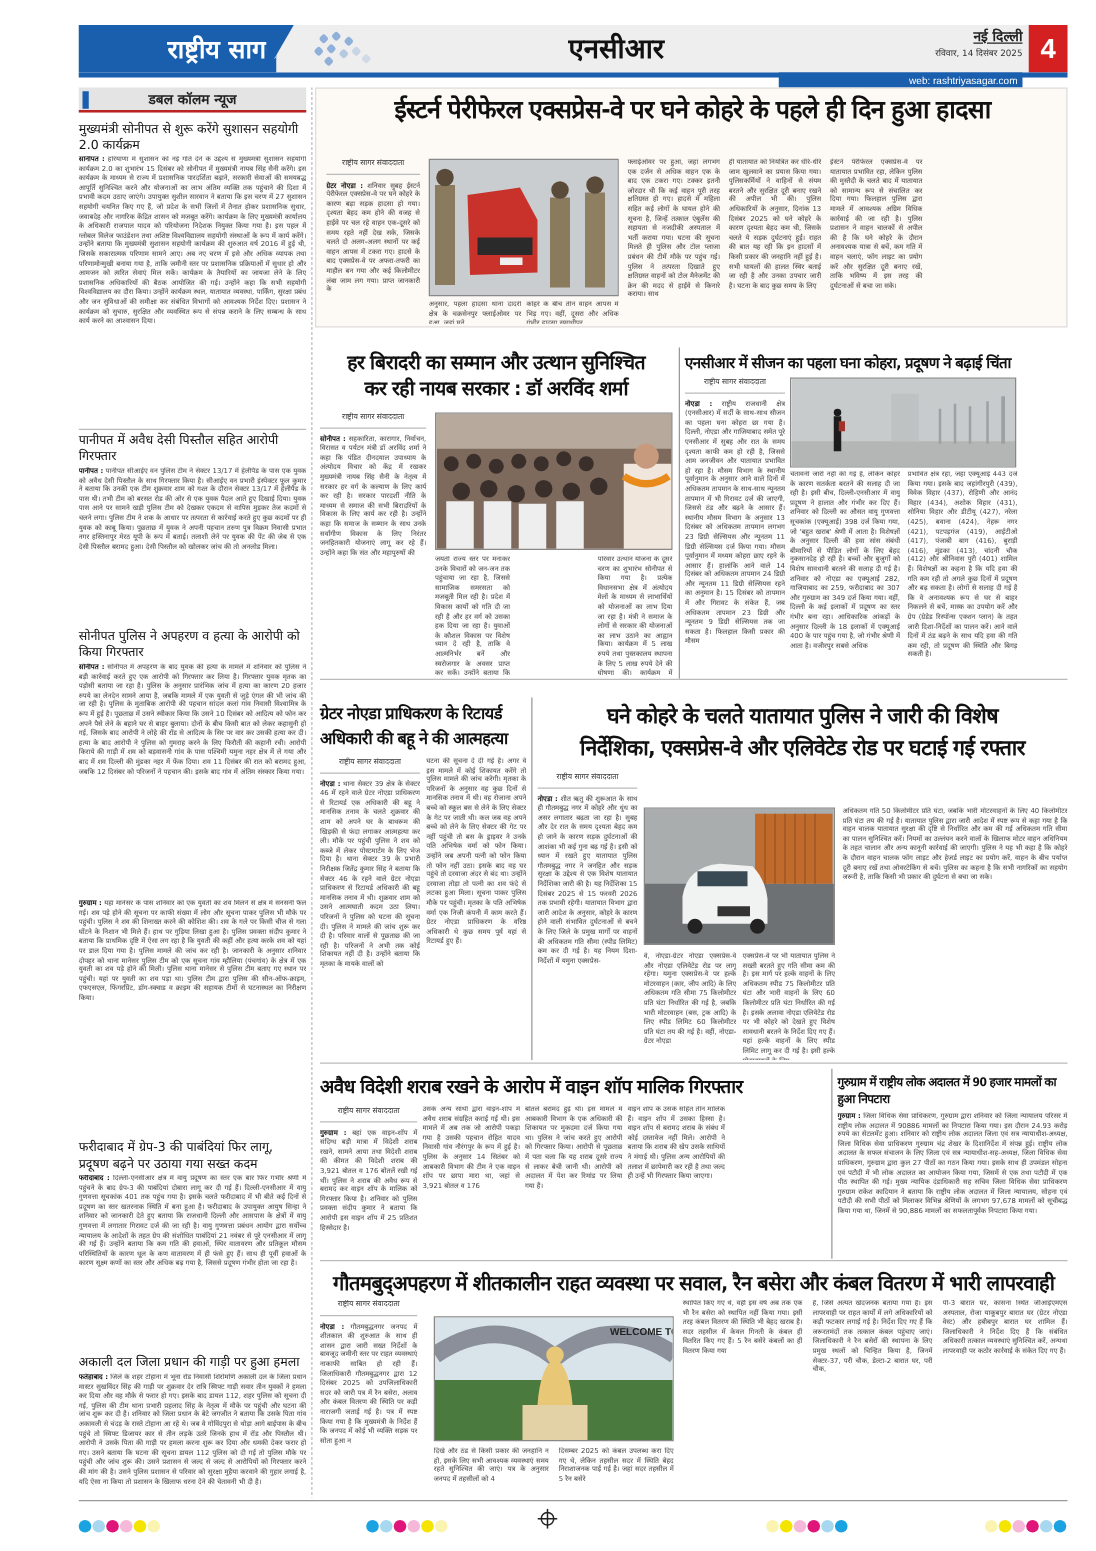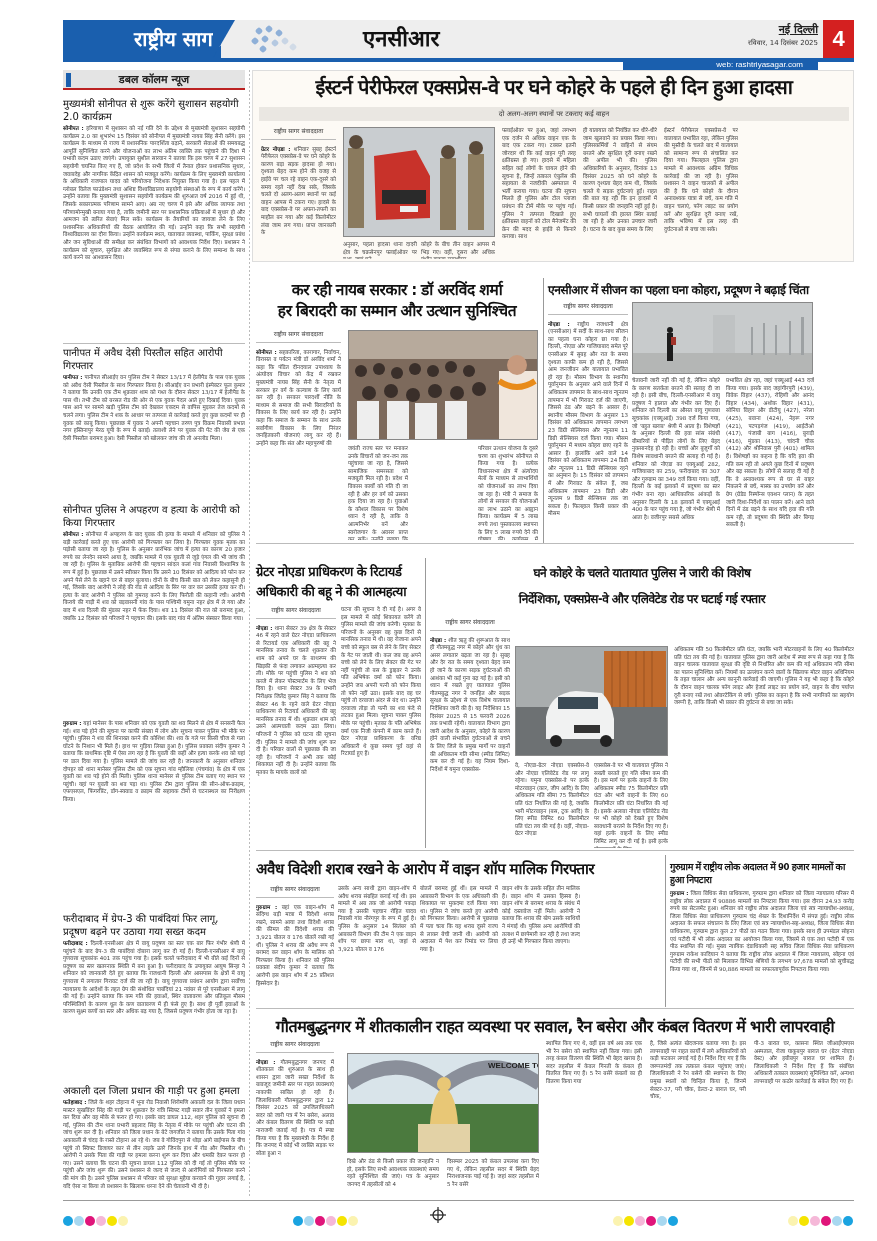--- a/index.html
+++ b/index.html
@@ -5,26 +5,26 @@
 *{box-sizing:border-box;margin:0;padding:0}
 html,body{width:877px;height:1241px;background:#fff;overflow:hidden}
 body{position:relative;font-family:"DejaVu Sans",sans-serif;color:#222}
 .abs{position:absolute}
 
 #masthead{left:63px;top:20px;width:791px;height:42px;background:#eee}
 #brand{left:0;top:0;width:158px;height:38px;background:#1a5fae;color:#fff;font-family:"DejaVu Serif",serif;font-weight:bold;font-size:20px;line-height:38px;text-align:right}
 #brand-slant{left:150px;top:0;width:0;height:0;border-top:38px solid #1a5fae;border-right:22px solid transparent}
 #dots{left:185px;top:6px;width:60px;height:26px}
 #dots span{position:absolute;width:6px;height:6px;border-radius:2px;background:#8fb0d8;transform:rotate(45deg)}
-#section-name{left:300px;top:2px;width:260px;font-size:22px;font-weight:bold;color:#111;font-family:"DejaVu Serif",serif}
+#section-name{left:300px;top:2px;width:260px;font-size:22px;font-weight:bold;text-align:center;color:#111;font-family:"DejaVu Serif",serif}
 #city{left:620px;top:1px;width:135px;text-align:right;font-size:11px;font-weight:bold;text-decoration:underline}
 #date{left:620px;top:18px;width:135px;text-align:right;font-size:7px;color:#333}
 #page-num{left:760px;top:0;width:31px;height:38px;background:#d42020;color:#fff;font-weight:bold;font-size:22px;text-align:center;line-height:38px;font-family:"Liberation Sans",sans-serif}
 #webbar{left:0;top:38px;width:791px;height:4px;background:#1a5fae}
-#web{left:560px;top:38px;width:195px;height:14px;background:#1a5fae;color:#fff;font-size:8px;text-align:right;padding-right:15px;line-height:13px;font-family:"Liberation Sans",sans-serif}
+#web{left:560px;top:38px;width:195px;height:14px;background:#1a5fae;color:#fff;font-size:8px;text-align:right;padding-right:4px;line-height:13px;font-family:"Liberation Sans",sans-serif}
 
 #left-col{left:63px;top:70px;width:182px;height:1120px}
 #dc-head{left:0;top:0;width:182px;height:20px;background:#e4e4e4;border-bottom:2px solid #b22;font-size:11px;font-weight:bold;text-align:center;line-height:20px}
 #dc-head:before{content:"";position:absolute;left:3px;top:3px;width:5px;height:14px;background:#1a5fae}
 .ls{position:absolute;left:0;width:182px}
 .ls h3{font-size:10px;line-height:13px;font-weight:normal;color:#111;margin-bottom:2px}
 .ls p{font-size:5.5px;line-height:7.6px;color:#444;text-align:justify;overflow:hidden}
 .ls p b{color:#111}
 .rule{position:absolute;height:1px;background:#bbb}
 
@@ -99,21 +99,20 @@
   <div class="ls" style="top:1014px;height:125px">
     <h3>अकाली दल जिला प्रधान की गाड़ी पर हुआ हमला</h3>
     <p style="height:106px"><b>फतेहाबाद :</b> <span>जिले के शहर टोहाना में भूना रोड निवासी शिरोमणि अकाली दल के जिला प्रधान मास्टर सुखविंदर सिंह की गाड़ी पर शुक्रवार देर रात्रि स्विफ्ट गाड़ी सवार तीन युवकों ने हमला कर दिया और वह मौके से फरार हो गए। इसके बाद डायल 112, शहर पुलिस को सूचना दी गई, पुलिस की टीम थाना प्रभारी प्रहलाद सिंह के नेतृत्व में मौके पर पहुंची और घटना की जांच शुरू कर दी है। शनिवार को जिला प्रधान के बेटे जगजीत ने बताया कि उसके पिता गांव अकावली से चंदड़ के रास्ते टोहाना आ रहे थे। जब वे गोविंदपुरा से थोड़ा आगे बाईपास के बीच पहुंचे तो स्विफ्ट डिजायर कार से तीन लड़के उतरे जिनके हाथ में रॉड और पिस्तौल थी। आरोपी ने उसके पिता की गाड़ी पर हमला करना शुरू कर दिया और धमकी देकर फरार हो गए। उसने बताया कि घटना की सूचना डायल 112 पुलिस को दी गई तो पुलिस मौके पर पहुंची और जांच शुरू की। उसने प्रशासन से जल्द से जल्द से आरोपियों को गिरफ्तार करने की मांग की है। उसने पुलिस प्रशासन से परिवार को सुरक्षा मुहैया करवाने की गुहार लगाई है, यदि ऐसा ना किया तो प्रशासन के खिलाफ धरना देने की चेतावनी भी दी है।</span></p>
   </div>
 </div>
 
 <div class="vline" style="left:249px;top:70px;height:1128px;background:repeating-linear-gradient(#bbb 0 2px,transparent 2px 4px)"></div>
 
 <div id="top-story" class="abs">
   <div id="top-head" class="abs">ईस्टर्न पेरीफेरल एक्सप्रेस-वे पर घने कोहरे के पहले ही दिन हुआ हादसा</div>
-  <div id="top-sub" class="abs">दो अलग-अलग स्थानों पर टकराए कई वाहन</div>
   <div class="col" style="left:8px;top:56px;width:75px;height:128px">
     <div class="reporter">राष्ट्रीय सागर संवाददाता</div>
     <div><b>ग्रेटर नोएडा :</b> शनिवार सुबह ईस्टर्न पेरीफेरल एक्सप्रेस-वे पर घने कोहरे के कारण बड़ा सड़क हादसा हो गया। दृश्यता बेहद कम होने की वजह से हाईवे पर चल रहे वाहन एक-दूसरे को समय रहते नहीं देख सके, जिसके चलते दो अलग-अलग स्थानों पर कई वाहन आपस में टकरा गए। हादसे के बाद एक्सप्रेस-वे पर अफरा-तफरी का माहौल बन गया और कई किलोमीटर लंबा जाम लग गया। प्राप्त जानकारी के</div>
   </div>
   <div class="photo" style="left:90px;top:56px;width:152px;height:110px;background:linear-gradient(135deg,#cfd3d5 0%,#b8bcbe 40%,#9aa 100%)">
     <svg width="152" height="110" viewBox="0 0 152 110">
       <rect x="0" y="0" width="152" height="110" fill="#c9cdd0"></rect>
       <polygon points="30,28 72,22 86,48 86,90 32,92" fill="#c8322a"></polygon>
       <rect x="38" y="62" width="44" height="14" fill="#2a2a2a"></rect>
       <rect x="56" y="78" width="18" height="6" fill="#eee"></rect>
@@ -126,22 +125,22 @@
     </svg>
   </div>
   <div class="col" style="left:90px;top:170px;width:74px;height:18px">अनुसार, पहला हादसा थाना दादरी क्षेत्र के चक्रसेनपुर फ्लाईओवर पर हुआ, जहां घने</div>
   <div class="col" style="left:168px;top:170px;width:74px;height:18px">कोहरे के बीच तीन वाहन आपस में भिड़ गए। वहीं, दूसरा और अधिक गंभीर हादसा समाधीपुर</div>
   <div class="col" style="left:249px;top:56px;width:74px;height:130px">फ्लाईओवर पर हुआ, जहां लगभग एक दर्जन से अधिक वाहन एक के बाद एक टकरा गए। टक्कर इतनी जोरदार थी कि कई वाहन पूरी तरह क्षतिग्रस्त हो गए। हादसे में महिला सहित कई लोगों के घायल होने की सूचना है, जिन्हें तत्काल एंबुलेंस की सहायता से नजदीकी अस्पताल में भर्ती कराया गया। घटना की सूचना मिलते ही पुलिस और टोल प्लाजा प्रबंधन की टीमें मौके पर पहुंच गईं। पुलिस ने तत्परता दिखाते हुए क्षतिग्रस्त वाहनों को टोल मैनेजमेंट की क्रेन की मदद से हाईवे से किनारे कराया। साथ</div>
   <div class="col" style="left:330px;top:56px;width:74px;height:130px">ही यातायात को नियंत्रित कर धीरे-धीरे जाम खुलवाने का प्रयास किया गया। पुलिसकर्मियों ने वाहिनों से संयम बरतने और सुरक्षित दूरी बनाए रखने की अपील भी की। पुलिस अधिकारियों के अनुसार, दिनांक 13 दिसंबर 2025 को घने कोहरे के कारण दृश्यता बेहद कम थी, जिसके चलते ये सड़क दुर्घटनाएं हुईं। राहत की बात यह रही कि इन हादसों में किसी प्रकार की जनहानि नहीं हुई है। सभी घायलों की हालत स्थिर बताई जा रही है और उनका उपचार जारी है। घटना के बाद कुछ समय के लिए</div>
   <div class="col" style="left:411px;top:56px;width:74px;height:130px">ईस्टर्न पेरीफेरल एक्सप्रेस-वे पर यातायात प्रभावित रहा, लेकिन पुलिस की मुस्तैदी के चलते बाद में यातायात को सामान्य रूप से संचालित कर दिया गया। फिलहाल पुलिस द्वारा मामले में आवश्यक अग्रिम विधिक कार्रवाई की जा रही है। पुलिस प्रशासन ने वाहन चालकों से अपील की है कि घने कोहरे के दौरान अनावश्यक यात्रा से बचें, कम गति में वाहन चलाएं, फॉग लाइट का प्रयोग करें और सुरक्षित दूरी बनाए रखें, ताकि भविष्य में इस तरह की दुर्घटनाओं से बचा जा सके।</div>
 </div>
 
 <div class="head" style="left:256px;top:280px;width:282px;font-size:15.5px;line-height:21px;text-align:center">
+  <div>हर बिरादरी का सम्मान और उत्थान सुनिश्चित</div>
   <div>कर रही नायब सरकार : डॉ अरविंद शर्मा</div>
-  <div>हर बिरादरी का सम्मान और उत्थान सुनिश्चित</div>
 </div>
 <div class="col" style="left:256px;top:330px;width:85px;height:210px">
   <div class="reporter">राष्ट्रीय सागर संवाददाता</div>
   <div><b>सोनीपत :</b> सहकारिता, कारागार, निर्वाचन, विरासत व पर्यटन मंत्री डॉ अरविंद शर्मा ने कहा कि पंडित दीनदयाल उपाध्याय के अंत्योदय विचार को केंद्र में रखकर मुख्यमंत्री नायब सिंह सैनी के नेतृत्व में सरकार हर वर्ग के कल्याण के लिए कार्य कर रही है। सरकार पारदर्शी नीति के माध्यम से समाज की सभी बिरादरियों के विकास के लिए कार्य कर रही है। उन्होंने कहा कि समाज के सम्मान के साथ उनके सर्वांगीण विकास के लिए निरंतर जनहितकारी योजनाएं लागू कर रहे हैं। उन्होंने कहा कि संत और महापुरुषों की</div>
 </div>
 <div class="photo" style="left:348px;top:330px;width:190px;height:110px">
   <svg width="190" height="110" viewBox="0 0 190 110">
     <rect width="190" height="110" fill="#7d6a5c"></rect>
     <rect width="190" height="28" fill="#b7aa9c"></rect>
     <g fill="#3a2f2a">
@@ -206,21 +205,21 @@
 
 <div class="head" style="left:256px;top:562px;width:165px;font-size:13px;line-height:20px">ग्रेटर नोएडा प्राधिकरण के रिटायर्ड अधिकारी की बहू ने की आत्महत्या</div>
 <div class="col" style="left:256px;top:606px;width:80px;height:240px">
   <div class="reporter">राष्ट्रीय सागर संवाददाता</div>
   <div><b>नोएडा :</b> थाना सेक्टर 39 क्षेत्र के सेक्टर 46 में रहने वाले ग्रेटर नोएडा प्राधिकरण से रिटायर्ड एक अधिकारी की बहू ने मानसिक तनाव के चलते शुक्रवार की शाम को अपने घर के बाथरूम की खिड़की से फंदा लगाकर आत्महत्या कर ली। मौके पर पहुंची पुलिस ने शव को कब्जे में लेकर पोस्टमार्टम के लिए भेज दिया है। थाना सेक्टर 39 के प्रभारी निरीक्षक जितेंद्र कुमार सिंह ने बताया कि सेक्टर 46 के रहने वाले ग्रेटर नोएडा प्राधिकरण से रिटायर्ड अधिकारी की बहू मानसिक तनाव में थी। शुक्रवार शाम को उसने आत्मघाती कदम उठा लिया। परिजनों ने पुलिस को घटना की सूचना दी। पुलिस ने मामले की जांच शुरू कर दी है। परिवार वालों से पूछताछ की जा रही है। परिजनों ने अभी तक कोई शिकायत नहीं दी है। उन्होंने बताया कि मृतका के मायके वालों को</div>
 </div>
 <div class="col" style="left:341px;top:606px;width:80px;height:240px">घटना की सूचना दे दी गई है। अगर वे इस मामले में कोई शिकायत करेंगे तो पुलिस मामले की जांच करेगी। मृतका के परिजनों के अनुसार वह कुछ दिनों से मानसिक तनाव में थी। वह रोजाना अपने बच्चे को स्कूल बस से लेने के लिए सेक्टर के गेट पर जाती थी। कल जब वह अपने बच्चे को लेने के लिए सेक्टर की गेट पर नहीं पहुंची तो बस के ड्राइवर ने उनके पति अभिषेक वर्मा को फोन किया। उन्होंने जब अपनी पत्नी को फोन किया तो फोन नहीं उठा। इसके बाद वह घर पहुंचे तो दरवाजा अंदर से बंद था। उन्होंने दरवाजा तोड़ा तो पत्नी का शव फंदे से लटका हुआ मिला। सूचना पाकर पुलिस मौके पर पहुंची। मृतका के पति अभिषेक वर्मा एक निजी कंपनी में काम करते हैं। ग्रेटर नोएडा प्राधिकरण के वरिष्ठ अधिकारी थे कुछ समय पूर्व वहां से रिटायर्ड हुए हैं।</div>
 
 <div class="vline" style="left:425px;top:558px;height:290px"></div>
 
-<div class="head" style="left:430px;top:560px;width:424px;font-size:12px;line-height:26px;text-align:center">
+<div class="head" style="left:430px;top:560px;width:424px;font-size:17px;line-height:26px;text-align:center">
   <div>घने कोहरे के चलते यातायात पुलिस ने जारी की विशेष</div>
   <div>निर्देशिका, एक्सप्रेस-वे और एलिवेटेड रोड पर घटाई गई रफ्तार</div>
 </div>
 <div class="col" style="left:430px;top:618px;width:80px;height:230px">
   <div class="reporter">राष्ट्रीय सागर संवाददाता</div>
   <div><b>नोएडा :</b> शीत ऋतु की शुरूआत के साथ ही गौतमबुद्ध नगर में कोहरे और धुंध का असर लगातार बढ़ता जा रहा है। सुबह और देर रात के समय दृश्यता बेहद कम हो जाने के कारण सड़क दुर्घटनाओं की आशंका भी कई गुना बढ़ गई है। इसी को ध्यान में रखते हुए यातायात पुलिस गौतमबुद्ध नगर ने जनहित और सड़क सुरक्षा के उद्देश्य से एक विशेष यातायात निर्देशिका जारी की है। यह निर्देशिका 15 दिसंबर 2025 से 15 फरवरी 2026 तक प्रभावी रहेगी। यातायात विभाग द्वारा जारी आदेश के अनुसार, कोहरे के कारण होने वाली संभावित दुर्घटनाओं से बचने के लिए जिले के प्रमुख मार्गों पर वाहनों की अधिकतम गति सीमा (स्पीड लिमिट) कम कर दी गई है। यह नियम दिशा-निर्देशों में यमुना एक्सप्रेस-</div>
 </div>
 <div class="photo" style="left:515px;top:646px;width:153px;height:110px">
   <svg width="153" height="110" viewBox="0 0 153 110">
     <rect width="153" height="110" fill="#a9adae"></rect>
@@ -256,21 +255,21 @@
 <div class="col" style="left:420px;top:885px;width:78px;height:120px">बोतलें बरामद हुई थीं। इस मामले में आबकारी विभाग के एक अधिकारी की शिकायत पर मुकदमा दर्ज किया गया था। पुलिस ने जांच करते हुए आरोपी को गिरफ्तार किया। आरोपी से पूछताछ में पता चला कि यह शराब दूसरे राज्य से लाकर बेची जानी थी। आरोपी को अदालत में पेश कर रिमांड पर लिया गया है।</div>
 <div class="col" style="left:502px;top:885px;width:78px;height:120px">वाइन शॉप के उसके सहित तीन मालिक हैं। वाइन शॉप में उसका हिस्सा है। वाइन शॉप से बरामद शराब के संबंध में कोई दस्तावेज नहीं मिले। आरोपी ने बताया कि शराब की खेप उसके साथियों ने मंगाई थी। पुलिस अन्य आरोपियों की तलाश में छापेमारी कर रही है तथा जल्द ही उन्हें भी गिरफ्तार किया जाएगा।</div>
 
 <div class="vline" style="left:665px;top:855px;height:152px"></div>
 
 <div class="head" style="left:670px;top:860px;width:184px;font-size:9.5px;line-height:13px">गुरुग्राम में राष्ट्रीय लोक अदालत में 90 हजार मामलों का हुआ निपटारा</div>
 <div class="col" style="left:670px;top:890px;width:184px;height:116px"><b>गुरुग्राम :</b> जिला विधिक सेवा प्राधिकरण, गुरुग्राम द्वारा शनिवार को जिला न्यायालय परिसर में राष्ट्रीय लोक अदालत में 90886 मामलों का निपटारा किया गया। इस दौरान 24.93 करोड़ रुपये का सेटलमेंट हुआ। शनिवार को राष्ट्रीय लोक अदालत जिला एवं सत्र न्यायाधीश-अध्यक्ष, जिला विधिक सेवा प्राधिकरण गुरुग्राम चंद्र शेखर के दिशानिर्देश में संपन्न हुई। राष्ट्रीय लोक अदालत के सफल संचालन के लिए जिला एवं सत्र न्यायाधीश-सह-अध्यक्ष, जिला विधिक सेवा प्राधिकरण, गुरुग्राम द्वारा कुल 27 पीठों का गठन किया गया। इसके साथ ही उपमंडल सोहना एवं पटौदी में भी लोक अदालत का आयोजन किया गया, जिसमें से एक तथा पटौदी में एक पीठ स्थापित की गई। मुख्य न्यायिक दंडाधिकारी सह सचिव जिला विधिक सेवा प्राधिकरण गुरुग्राम राकेश कादियान ने बताया कि राष्ट्रीय लोक अदालत में जिला न्यायालय, सोहना एवं पटौदी की सभी पीठों को मिलाकर विभिन्न श्रेणियों के लगभग 97,678 मामलों को सूचीबद्ध किया गया था, जिनमें से 90,886 मामलों का सफलतापूर्वक निपटारा किया गया।</div>
 
 <div class="rule" style="left:256px;top:1008px;width:598px"></div>
 
-<div class="head" style="left:256px;top:1015px;width:598px;font-size:16px;white-space:nowrap;text-align:center">गौतमबुद्धनगर में शीतकालीन राहत व्यवस्था पर सवाल, रैन बसेरा और कंबल वितरण में भारी लापरवाही</div>
+<div class="head" style="left:256px;top:1015px;width:598px;font-size:16px;white-space:nowrap;text-align:center">गौतमबुद्अपहरण में शीतकालीन राहत व्यवस्था पर सवाल, रैन बसेरा और कंबल वितरण में भारी लापरवाही</div>
 <div class="col" style="left:256px;top:1040px;width:78px;height:155px">
   <div class="reporter">राष्ट्रीय सागर संवाददाता</div>
   <div><b>नोएडा :</b> गौतमबुद्धनगर जनपद में शीतकाल की शुरुआत के साथ ही शासन द्वारा जारी सख्त निर्देशों के बावजूद जमीनी स्तर पर राहत व्यवस्थाएं नाकाफी साबित हो रही हैं। जिलाधिकारी गौतमबुद्धनगर द्वारा 12 दिसंबर 2025 को उपजिलाधिकारी सदर को जारी पत्र में रैन बसेरा, अलाव और कंबल वितरण की स्थिति पर कड़ी नाराजगी जताई गई है। पत्र में स्पष्ट किया गया है कि मुख्यमंत्री के निर्देश हैं कि जनपद में कोई भी व्यक्ति सड़क पर सोता हुआ न</div>
 </div>
 <div class="photo" style="left:347px;top:1053px;width:192px;height:100px">
   <svg width="192" height="100" viewBox="0 0 192 100">
     <rect width="192" height="100" fill="#d9e4ea"></rect>
     <rect y="50" width="192" height="50" fill="#4b7a3e"></rect>
     <path d="M0 30 Q50 -4 96 32" stroke="#8a8f9a" stroke-width="14" fill="none"></path>
     <path d="M96 32 Q142 -4 192 30" stroke="#8a8f9a" stroke-width="14" fill="none"></path>

